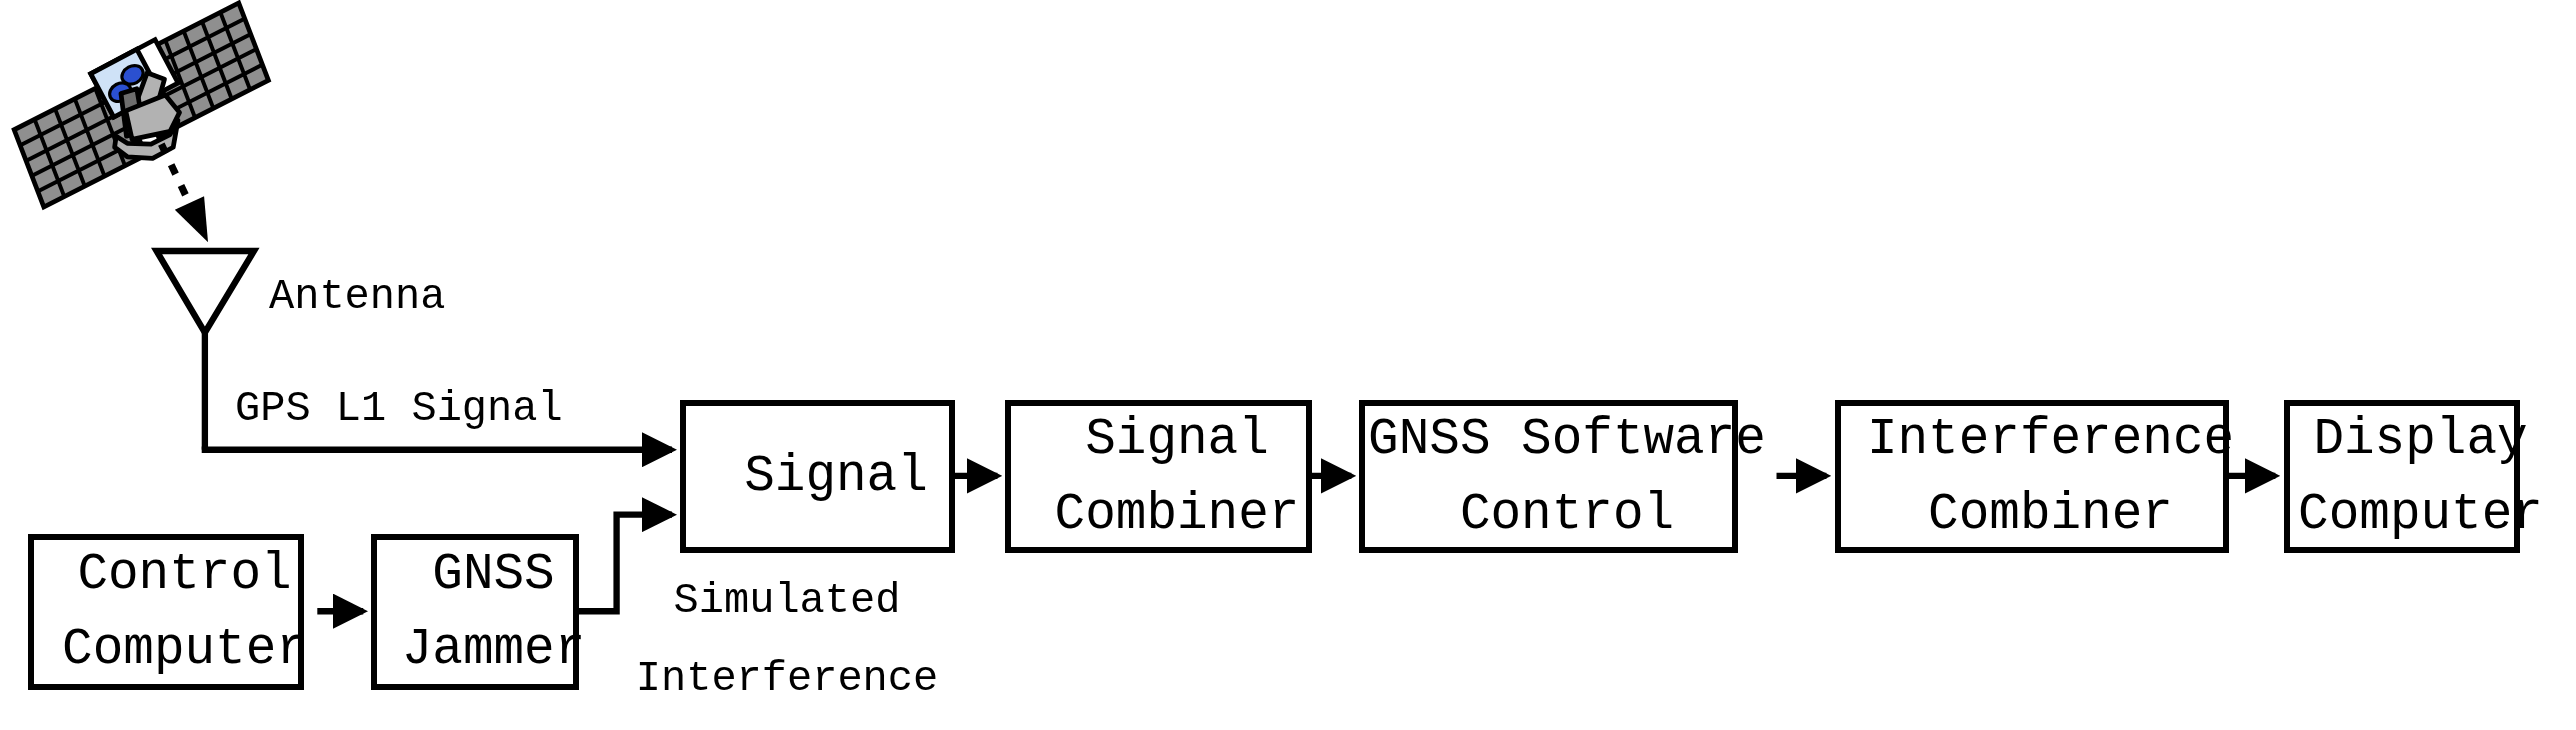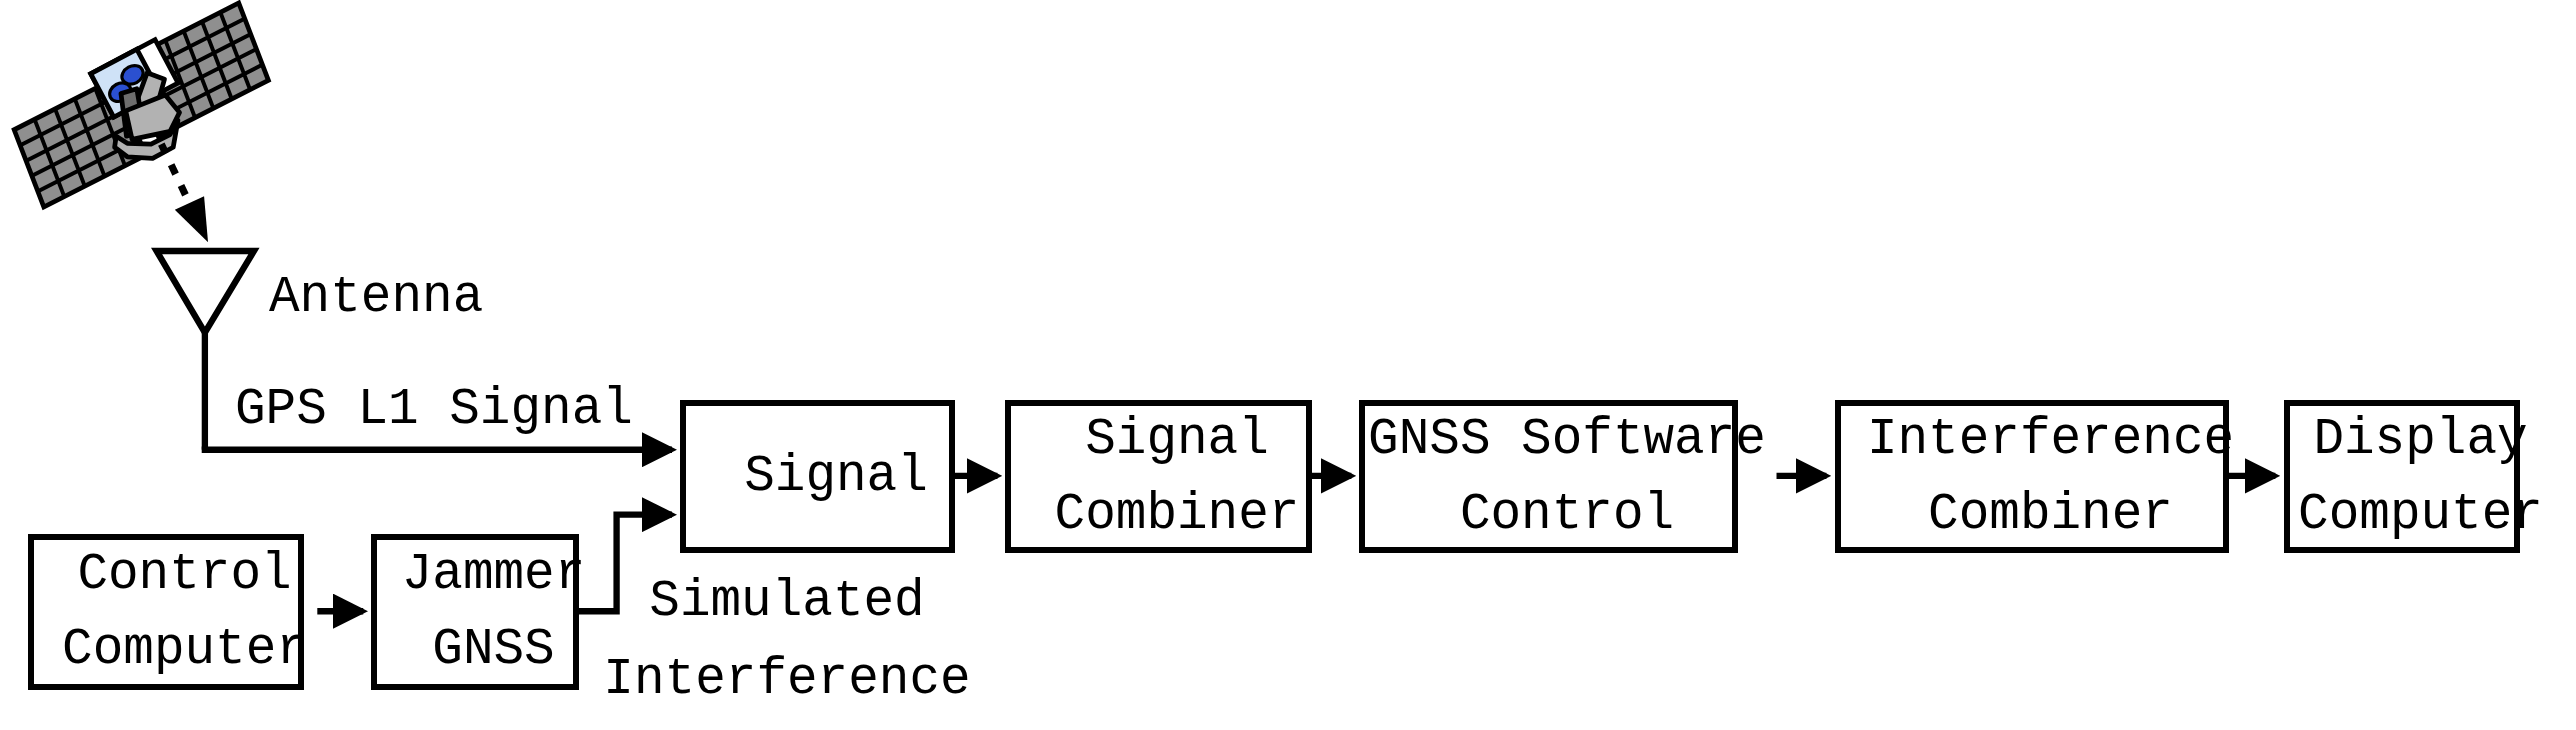--- a/index.html
+++ b/index.html
@@ -28,21 +28,21 @@
     justify-content: center;
     text-align: center;
     font-size: 51px;
     line-height: 75px;
     white-space: nowrap;
     padding-left: 37px;
   }
   .box span { display: block; }
   .label {
     position: absolute;
-    font-size: 51px;
+    font-size: 42px;
     line-height: 75px;
     white-space: nowrap;
   }
   .label.center { transform: translateX(-50%); }
 
   
   .box-control    { left:28px;   top:534px; width:276px; height:156px; }
   .box-jammer     { left:371px;  top:534px; width:208px; height:156px; }
   .box-combiner   { left:680px;  top:400px; width:275px; height:153px; }
   .box-collector  { left:1005px; top:400px; width:307px; height:153px; }
@@ -117,22 +117,22 @@
     <line x1="2243" y1="601" x2="2306" y2="601" stroke="#000" stroke-width="8" marker-end="url(#ah)"></line>
     <line x1="2814" y1="601" x2="2873" y2="601" stroke="#000" stroke-width="8" marker-end="url(#ah)"></line>
   </svg>
 
   <div class="box box-control">
     <span>Control</span>
     <span>Computer</span>
   </div>
 
   <div class="box box-jammer">
+    <span>GNSS</span>
     <span>Jammer</span>
-    <span>GNSS</span>
   </div>
 
   <div class="box box-combiner">
     <span>Signal</span>
   </div>
 
   <div class="box box-collector">
     <span>Signal</span>
     <span>Combiner</span>
   </div>

